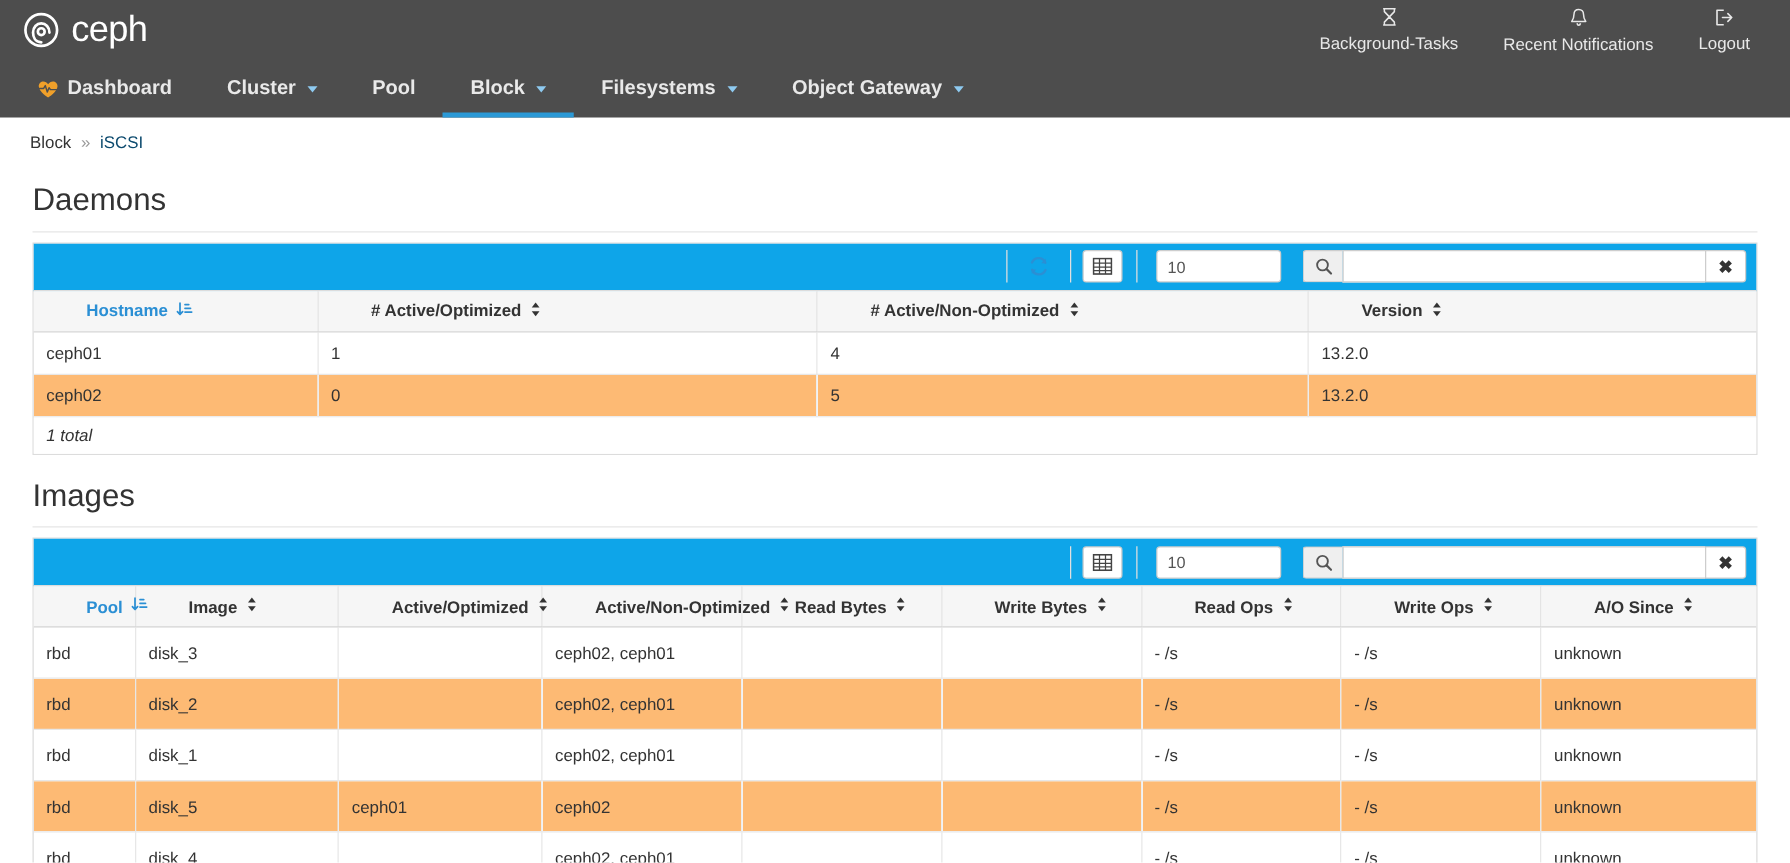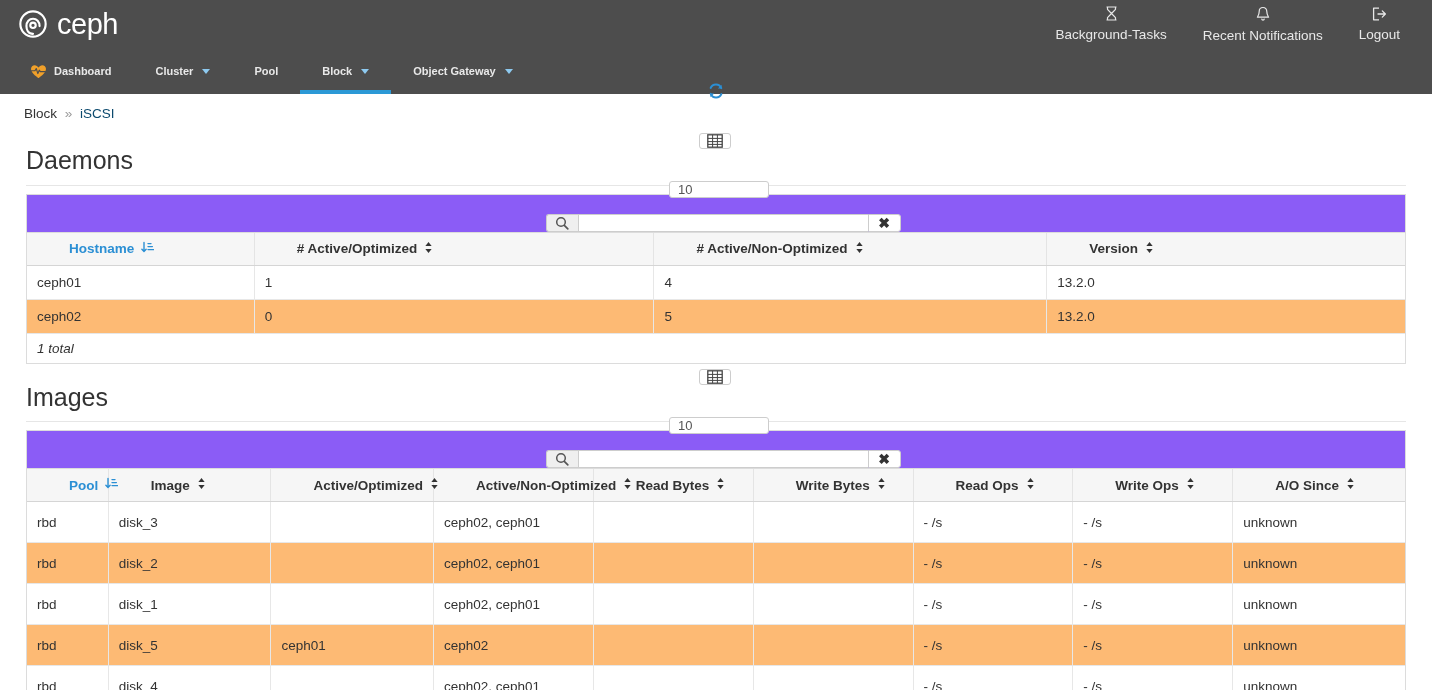--- a/index.html
+++ b/index.html
@@ -52,21 +52,21 @@
     height: 46px;
     background: #4d4d4d;
     display: flex;
     align-items: stretch;
     padding-left: 8px;
     border-bottom: none;
   }
   .nav-item {
     display: flex; align-items: center; gap: 7px;
     color: #e9e9e9;
-    font-size: 11px;
+    font-size: 16px;
     font-weight: 700;
     padding: 0 22px;
     position: relative;
     cursor: pointer;
     white-space: nowrap;
   }
   .nav-item.active::after {
     content: "";
     position: absolute;
     left: 0; right: 0; bottom: 0;
@@ -107,28 +107,27 @@
   }
 
   .panel {
     border: 1px solid #dcdcdc;
     background: #fff;
   }
 
   
   .tbl-toolbar {
     height: 38px;
-    background: #8b5cf6;
+    background: #0ea5e9;
     border-bottom: 1px solid #dcdcdc;
     display: flex;
     align-items: center;
     justify-content: flex-end;
     padding: 0 8px;
-    gap: 16px;
-    flex-direction: column;
+    gap: 3px;
   }
   .tb-sep {
     width: 1px; height: 26px;
     background: #e0e0e0;
     margin: 0 6px;
   }
   .tb-refresh {
     background: none; border: none;
     padding: 2px 8px;
     cursor: pointer;
@@ -303,20 +302,24 @@
 
   <div class="nav-item">
     <span>Pool</span>
   </div>
 
   <div class="nav-item active">
     <span>Block</span>
     <span class="caret"></span>
   </div>
 
+  <div class="nav-item">
+    <span>Filesystems</span>
+    <span class="caret"></span>
+  </div>
 
   <div class="nav-item">
     <span>Object Gateway</span>
     <span class="caret"></span>
   </div>
 </div>
 
 <div class="breadcrumb">
   <span class="crumb">Block</span>
   <span class="sep">»</span>

